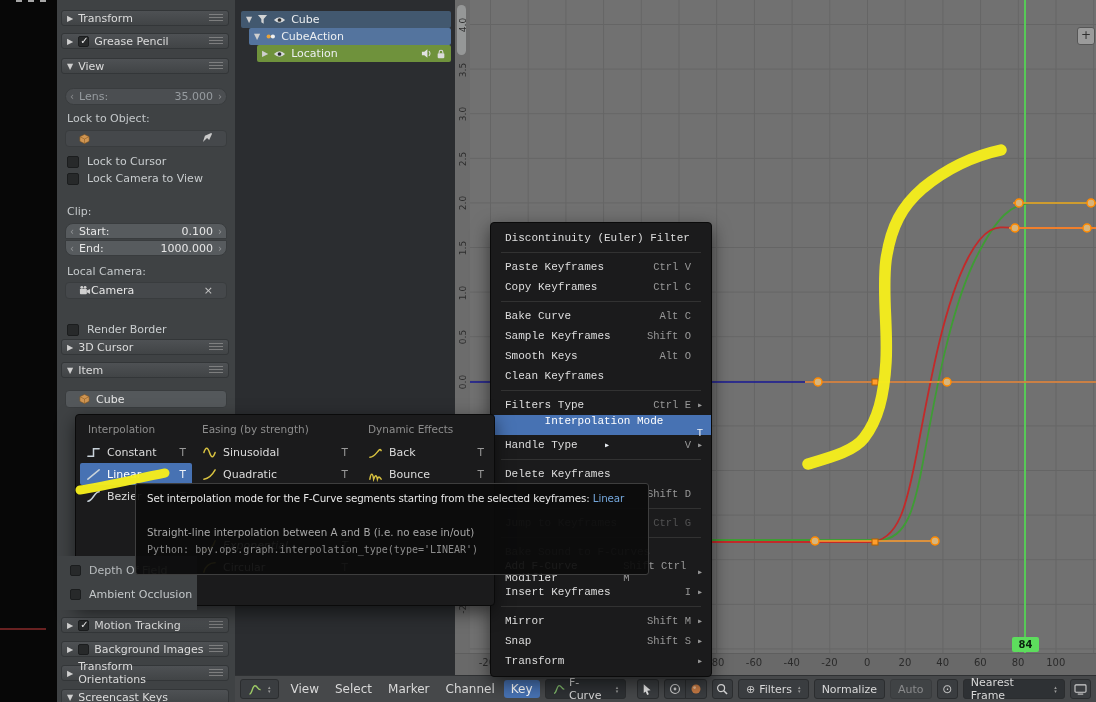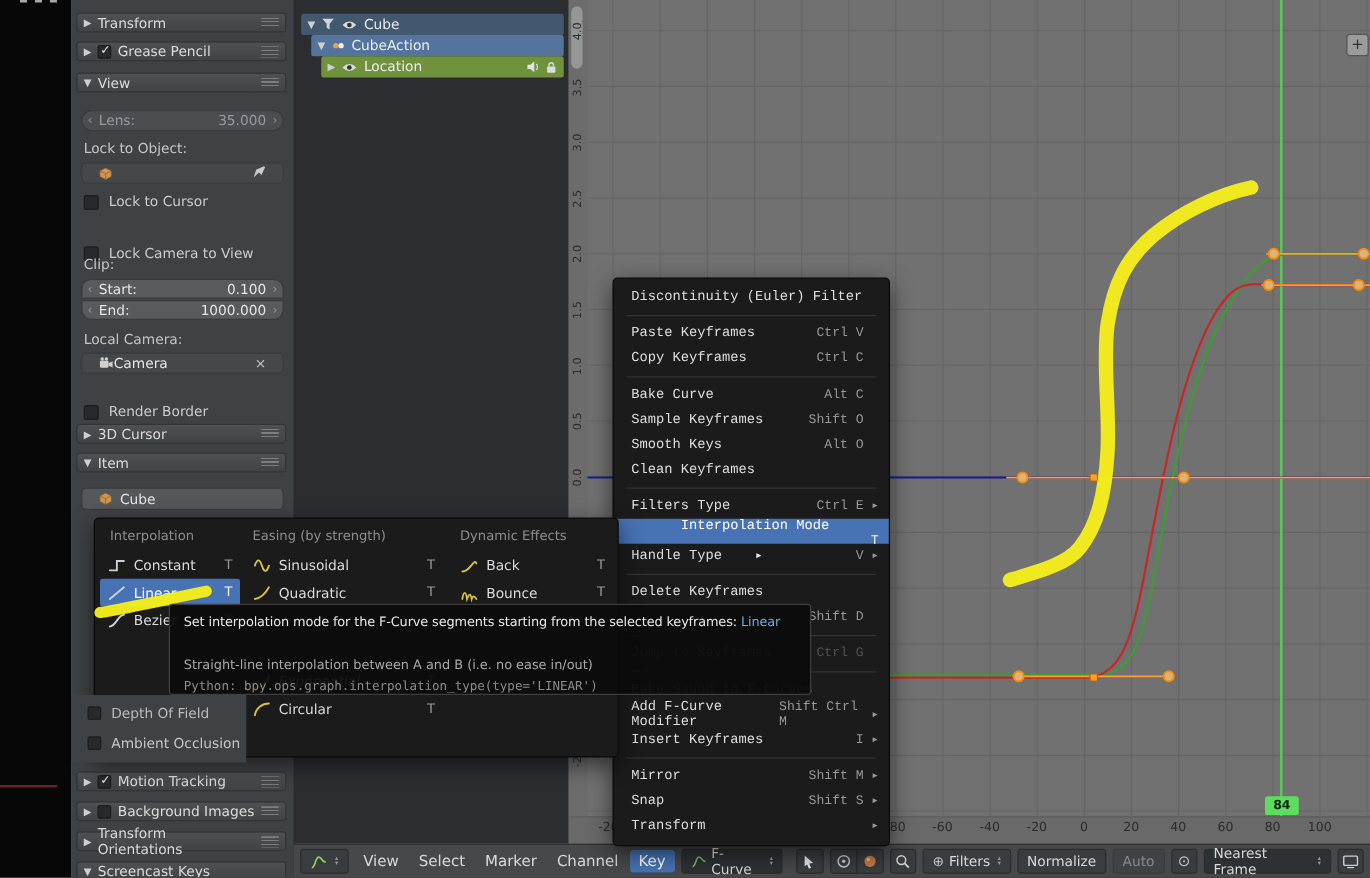--- a/index.html
+++ b/index.html
@@ -74,21 +74,21 @@
   .irow{height:22px;display:flex;align-items:center;gap:6px;padding:0 6px;font-size:11px;color:#dcdcdc;border-radius:2px;}
   .irow .isc{margin-left:auto;color:#999;font-size:10.5px;}
   .iic{width:15px;height:15px;flex:none;}
   .irow.hl{background:#4772b3;color:#fff;}
   .irow.hl .isc{color:#eef2f8;}
   .irow.gap{margin-top:49px;font-style:italic;}
   #c1 .iic{color:#c9d3da;} #c2 .iic{color:#d8c240;} #c3 .iic{color:#d8c240;}
   
   #patch{left:57px;top:556px;width:140px;height:54px;background:#3f4244;z-index:55;}
   
-  #tooltip{left:135px;top:483px;width:514px;height:73px;background:rgba(11,11,11,.93);border:1px solid #3e3e3e;border-radius:3px;
+  #tooltip{left:135px;top:483px;width:514px;height:92px;background:rgba(11,11,11,.93);border:1px solid #3e3e3e;border-radius:3px;
            z-index:60;padding:8px 11px;box-sizing:border-box;overflow:hidden;}
   #tooltip .l1{font-size:10.3px;color:#e8e8e8;white-space:nowrap;letter-spacing:-.1px;}
   #tooltip .l1 .tval{color:#74a7dc;}
   #tooltip .l2{font-size:10.3px;color:#a8a8a8;margin-top:22px;white-space:nowrap;}
   #tooltip .l3{font-size:10px;color:#8b8b8b;margin-top:6px;font-family:"DejaVu Sans Mono","Liberation Mono",monospace;white-space:nowrap;}
   
   #yellowsmall{left:70px;top:462px;width:110px;height:36px;z-index:58;pointer-events:none;}
 </style>
 </head>
 <body>
@@ -131,21 +131,21 @@
           <path d="M6 11 V6 M6 6 L1 3.5 M6 6 L11 3.5" stroke="#8a5a20" stroke-width=".6" fill="none"></path>
         </svg>
       <span style="margin-left:auto"><svg width="11" height="11" viewBox="0 0 12 12">
             <path d="M1 11 L5.5 6.5 L7.8 8.8 L11 2 L10 1 L3.2 4.2 Z" fill="#c9c9c9"></path>
           </svg></span>
     </div>
     <div class="cbrow" style="top:155px">
       <span class="cb"></span>
       <span>Lock to Cursor</span>
     </div>
-    <div class="cbrow" style="top:196px">
+    <div class="cbrow" style="top:172px">
       <span class="cb"></span>
       <span>Lock Camera to View</span>
     </div>
     <div class="plabel" style="top:205px;left:10px">Clip:</div>
     <div class="pill" style="top:223px;height:16px;border-radius:8px 8px 0 0">
       <span class="arrL">‹</span>
       <span>Start:</span>
       <span class="val">0.100</span>
       <span class="arrR">›</span>
     </div>

